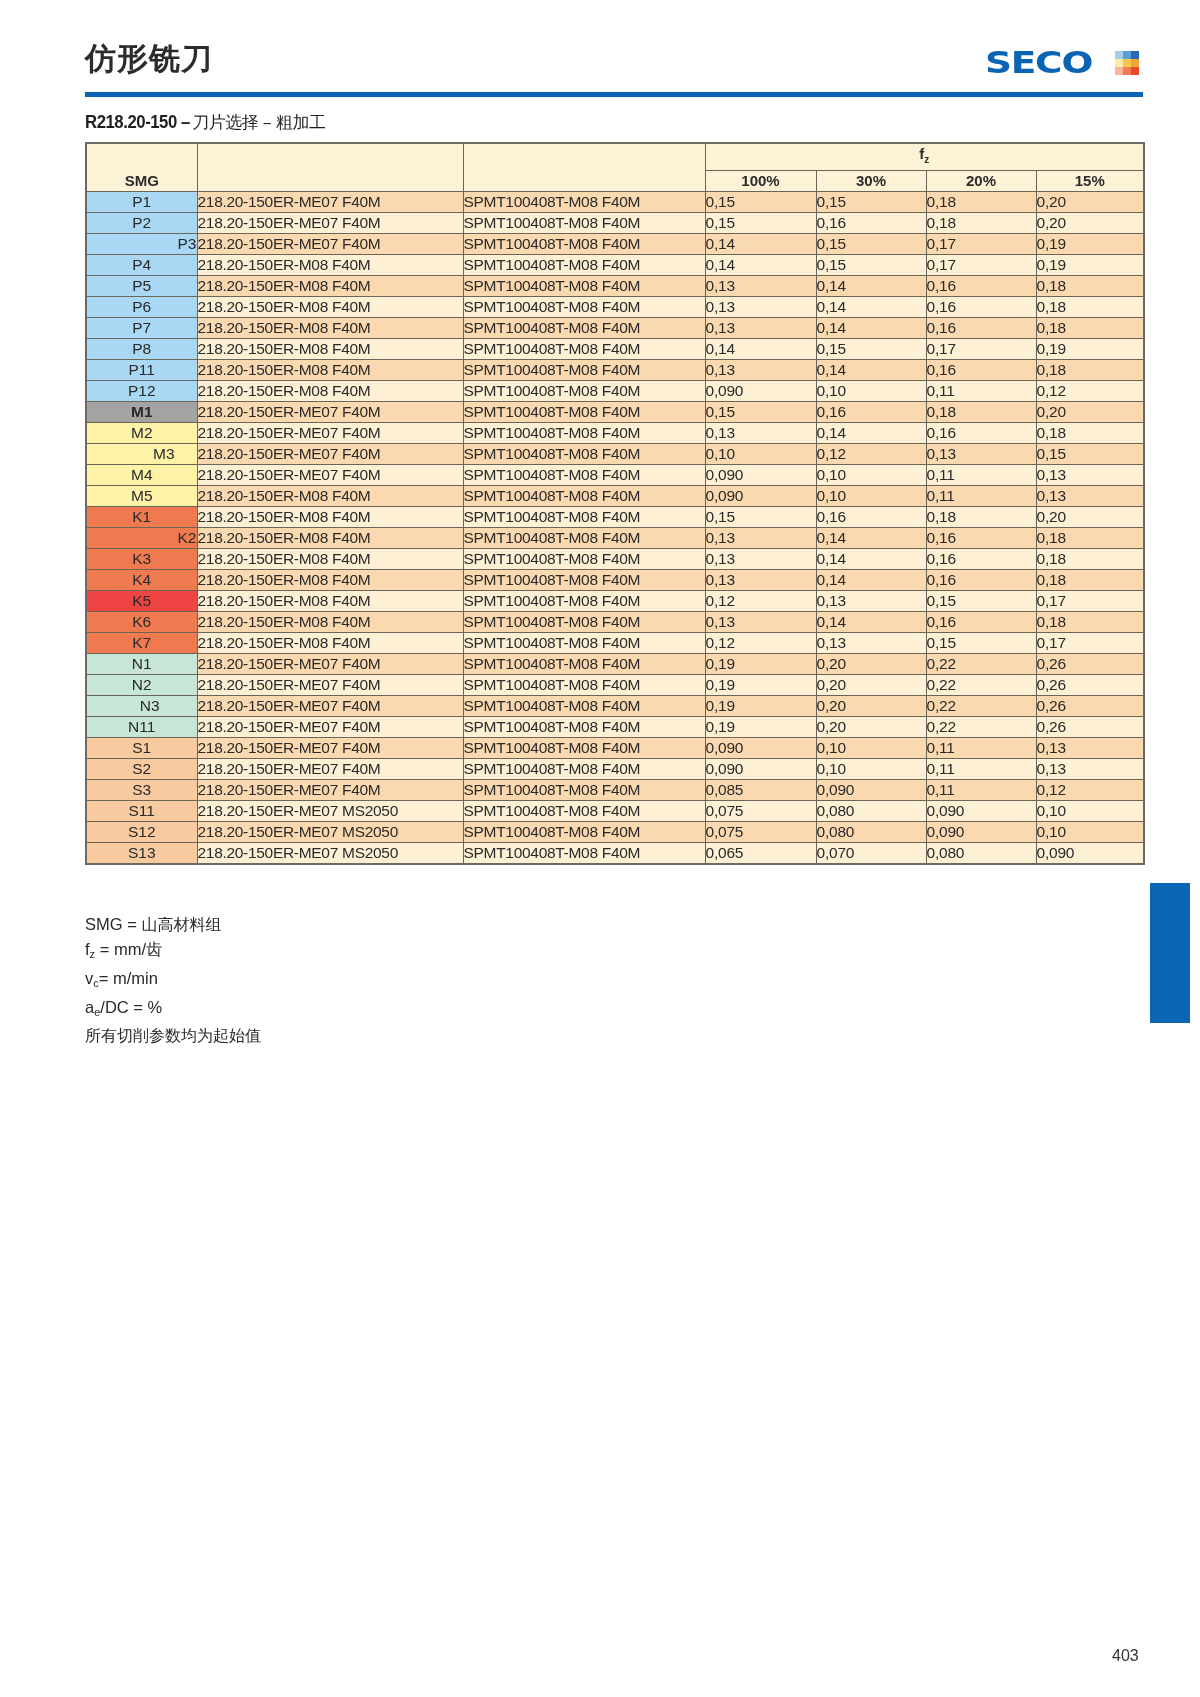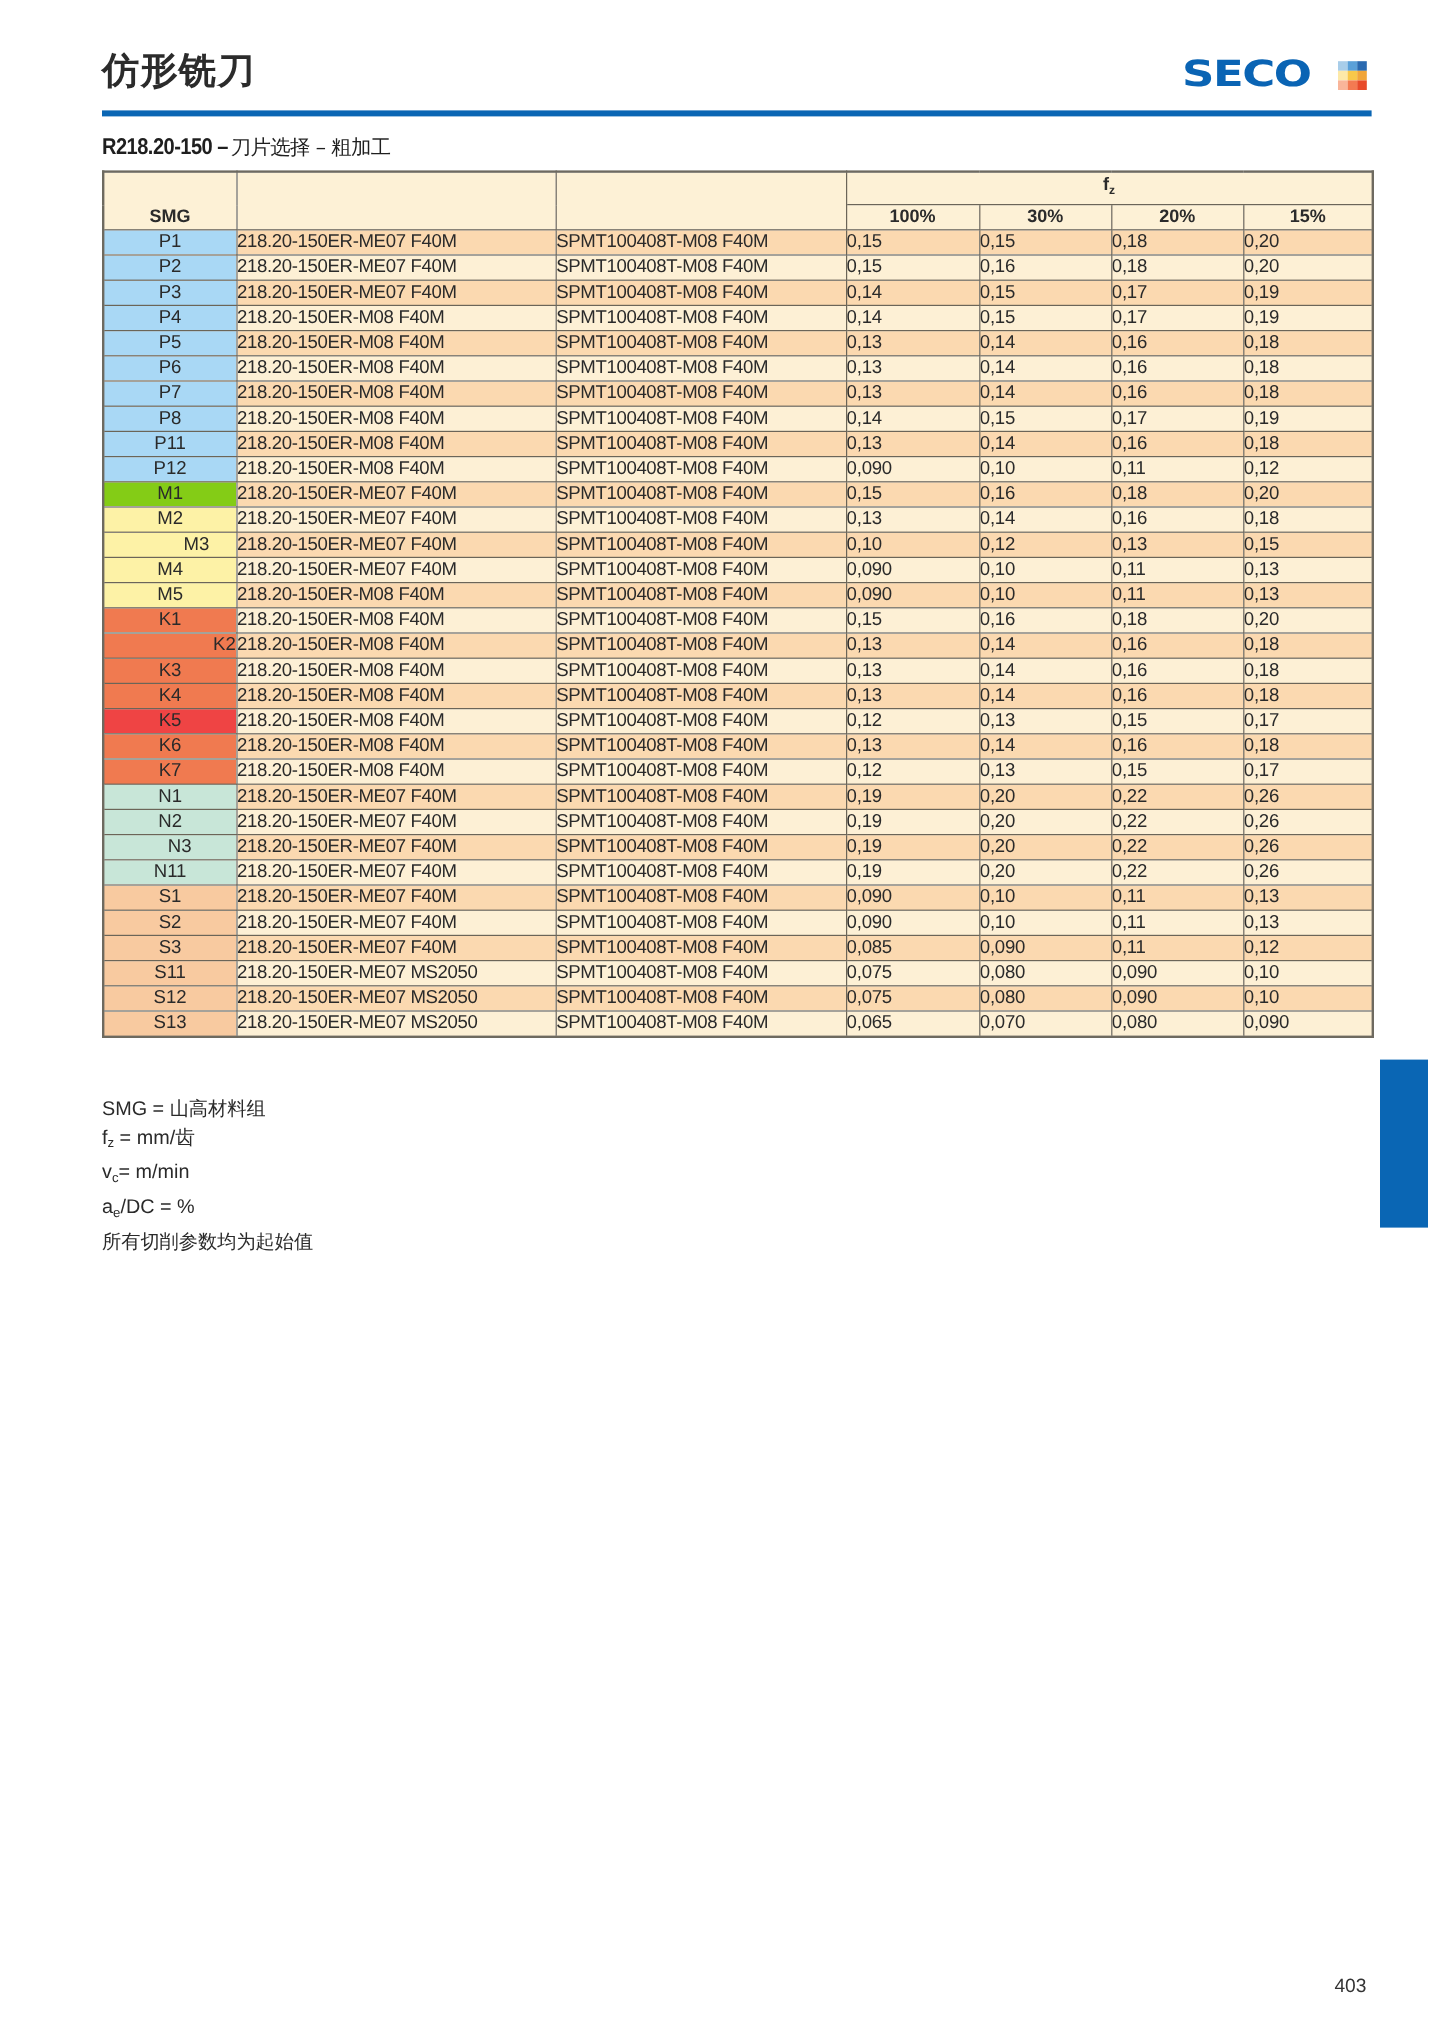--- a/index.html
+++ b/index.html
@@ -124,21 +124,21 @@
       <tr class="even">
         <td class="smg" style="background: rgb(169, 216, 245);">P2</td>
         <td class="txt body">218.20-150ER-ME07 F40M</td>
         <td class="txt body">SPMT100408T-M08 F40M</td>
         <td class="num body">0,15</td>
         <td class="num body">0,16</td>
         <td class="num body">0,18</td>
         <td class="num body">0,20</td>
       </tr>
       <tr class="odd">
-        <td class="smg" style="background: rgb(169, 216, 245);">P3</td>
+        <td class="smg" style="background: rgb(169, 216, 245); text-align: right;">P3</td>
         <td class="txt body">218.20-150ER-ME07 F40M</td>
         <td class="txt body">SPMT100408T-M08 F40M</td>
         <td class="num body">0,14</td>
         <td class="num body">0,15</td>
         <td class="num body">0,17</td>
         <td class="num body">0,19</td>
       </tr>
       <tr class="even">
         <td class="smg" style="background: rgb(169, 216, 245);">P4</td>
         <td class="txt body">218.20-150ER-M08 F40M</td>
@@ -196,21 +196,21 @@
       <tr class="even">
         <td class="smg" style="background: rgb(169, 216, 245);">P12</td>
         <td class="txt body">218.20-150ER-M08 F40M</td>
         <td class="txt body">SPMT100408T-M08 F40M</td>
         <td class="num body">0,090</td>
         <td class="num body">0,10</td>
         <td class="num body">0,11</td>
         <td class="num body">0,12</td>
       </tr>
       <tr class="odd">
-        <td class="smg" style="background: #84cc16;">M1</td>
+        <td class="smg" style="background: #a3a3a3; font-weight: bold;">M1</td>
         <td class="txt body">218.20-150ER-ME07 F40M</td>
         <td class="txt body">SPMT100408T-M08 F40M</td>
         <td class="num body">0,15</td>
         <td class="num body">0,16</td>
         <td class="num body">0,18</td>
         <td class="num body">0,20</td>
       </tr>
       <tr class="even">
         <td class="smg" style="background: rgb(253, 242, 166);">M2</td>
         <td class="txt body">218.20-150ER-ME07 F40M</td>

